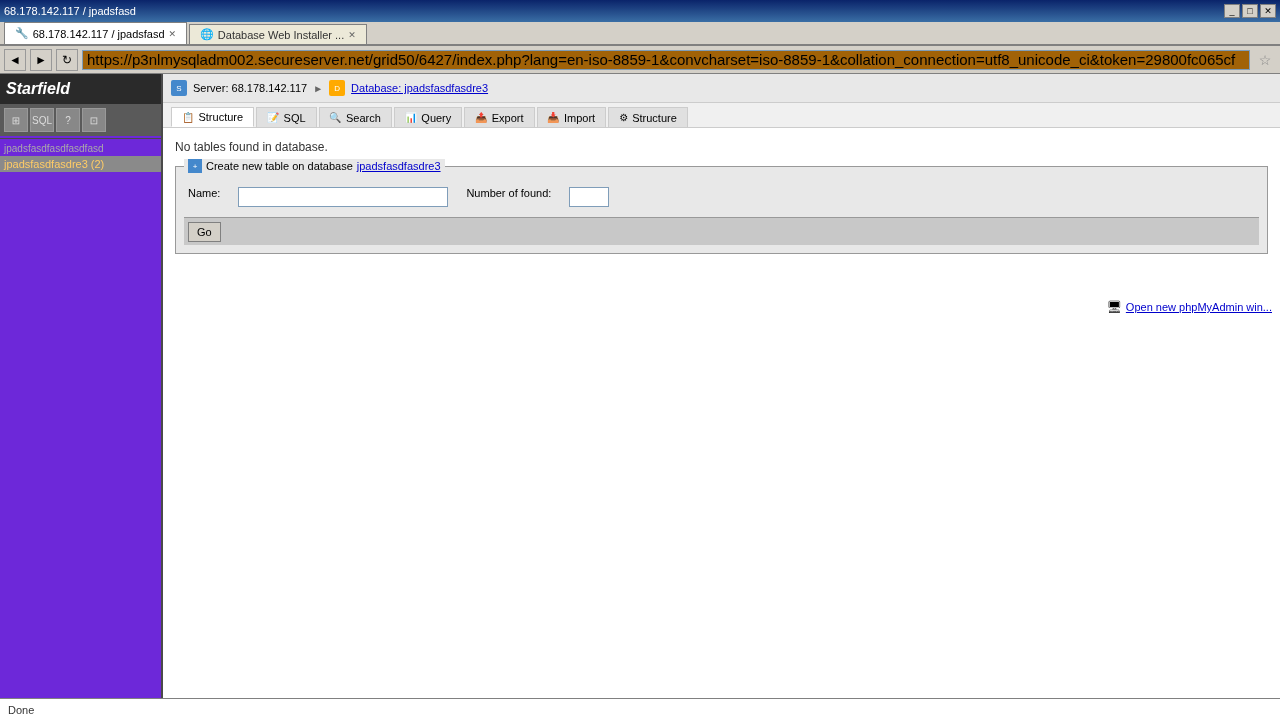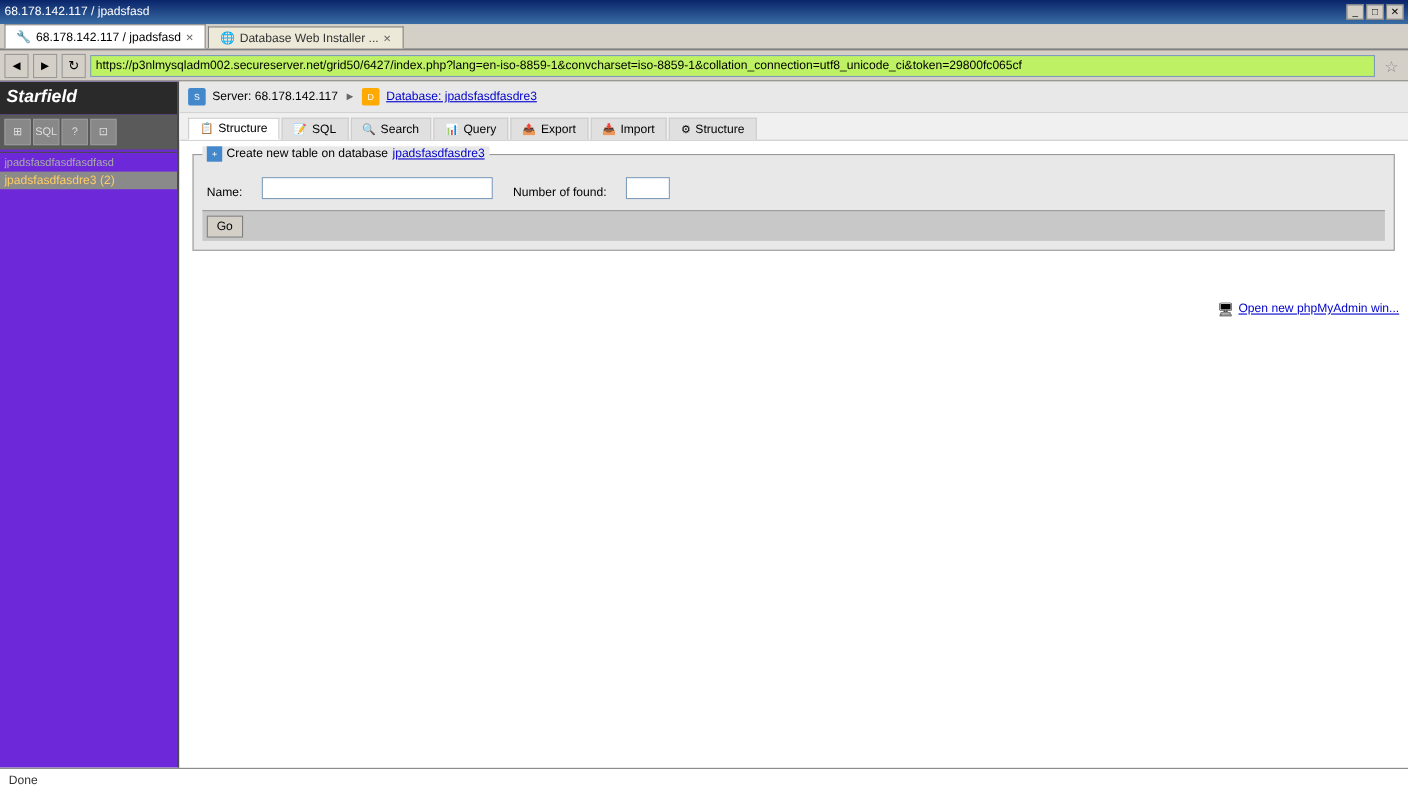--- a/index.html
+++ b/index.html
@@ -16,21 +16,21 @@
 
     
     .tab-bar { background: #d4d0c8; height: 24px; display: flex; align-items: flex-end; padding: 0 4px; border-bottom: 2px solid #808080; }
     .tab { height: 20px; padding: 0 10px; background: #ece9d8; border: 1px solid #808080; border-bottom: none; font-size: 11px; display: flex; align-items: center; gap: 4px; cursor: pointer; margin-right: 2px; }
     .tab.active { background: #ffffff; height: 22px; }
     .tab-close { font-size: 9px; color: #666; }
 
     
     .address-bar { background: #d4d0c8; height: 28px; display: flex; align-items: center; padding: 2px 4px; gap: 4px; border-bottom: 1px solid #808080; }
     .nav-btn { width: 22px; height: 22px; background: #d4d0c8; border: 1px solid #999; display: flex; align-items: center; justify-content: center; cursor: pointer; font-size: 12px; }
-    .address-input { flex: 1; height: 20px; border: 1px solid #7f9db9; background: #bef264; padding: 6px 4px; font-size: 11px; color: #000; }
+    .address-input { flex: 1; height: 20px; border: 1px solid #7f9db9; background: #a16207; padding: 6px 4px; font-size: 15px; color: #000; }
     .star-btn { width: 22px; height: 22px; display: flex; align-items: center; justify-content: center; cursor: pointer; font-size: 14px; color: #888; }
 
     
     .main-layout { display: flex; flex: 1; overflow: hidden; }
 
     
     .sidebar { width: 163px; background: #6d28d9; border-right: 2px solid #4a4a4a; display: flex; flex-direction: column; overflow: hidden; }
     .sidebar-logo { background: #2a2a2a; padding: 6px; display: flex; align-items: center; gap: 4px; }
     .sidebar-logo-text { color: white; font-size: 16px; font-weight: bold; font-style: italic; }
     .sidebar-icons { background: #5a5a5a; padding: 4px; display: flex; gap: 2px; flex-wrap: wrap; }
@@ -58,21 +58,21 @@
 
     
     .content-body { padding: 12px; }
     .no-tables-msg { font-size: 12px; color: #333; margin-bottom: 12px; }
 
     
     .create-table-box { border: 1px solid #999; background: #e8e8e8; padding: 8px; position: relative; margin-bottom: 10px; }
     .create-table-title { position: absolute; top: -8px; left: 8px; background: #e8e8e8; padding: 0 4px; font-size: 11px; display: flex; align-items: center; gap: 4px; }
     .create-table-title a { color: #0000cc; text-decoration: underline; }
     .create-table-icon { width: 14px; height: 14px; background: #4488cc; display: inline-flex; align-items: center; justify-content: center; color: white; font-size: 8px; }
-    .create-table-form { display: flex; align-items: flex-end; gap: 18px; margin-top: 8px; padding: 4px; }
+    .create-table-form { display: flex; align-items: flex-start; gap: 18px; margin-top: 8px; padding: 4px; }
     .form-label { font-size: 11px; color: #000; }
     .form-input { height: 20px; border: 1px solid #7f9db9; background: white; font-size: 11px; }
     .form-input-name { width: 210px; }
     .form-input-fields { width: 40px; }
     .action-bar-btn { height: 20px; background: #d4d0c8; border: 1px solid #808080; padding: 0 8px; font-size: 11px; cursor: pointer; }
 
     
     .footer-link { position: absolute; bottom: 32px; right: 8px; font-size: 11px; color: #0000cc; text-decoration: underline; cursor: pointer; display: flex; align-items: center; gap: 4px; }
     .content-wrapper { position: relative; flex: 1; display: flex; flex-direction: column; }
 
@@ -172,20 +172,21 @@
             <span class="pma-tab-icon">📥</span>
             <span>Import</span>
           </a>
           <a class="pma-tab">
             <span class="pma-tab-icon">⚙</span>
             <span>Structure</span>
           </a>
         </div>
 
         <div class="content-body">
+          <p class="no-tables-msg">No tables found in database.</p>
 
           <div class="create-table-box">
             <div class="create-table-title">
               <span class="create-table-icon">+</span>
               <span>Create new table on database</span>
               <a>jpadsfasdfasdre3</a>
             </div>
             <div class="create-table-form">
               <label class="form-label">Name:</label>
               <input type="text" class="form-input form-input-name" style="">

